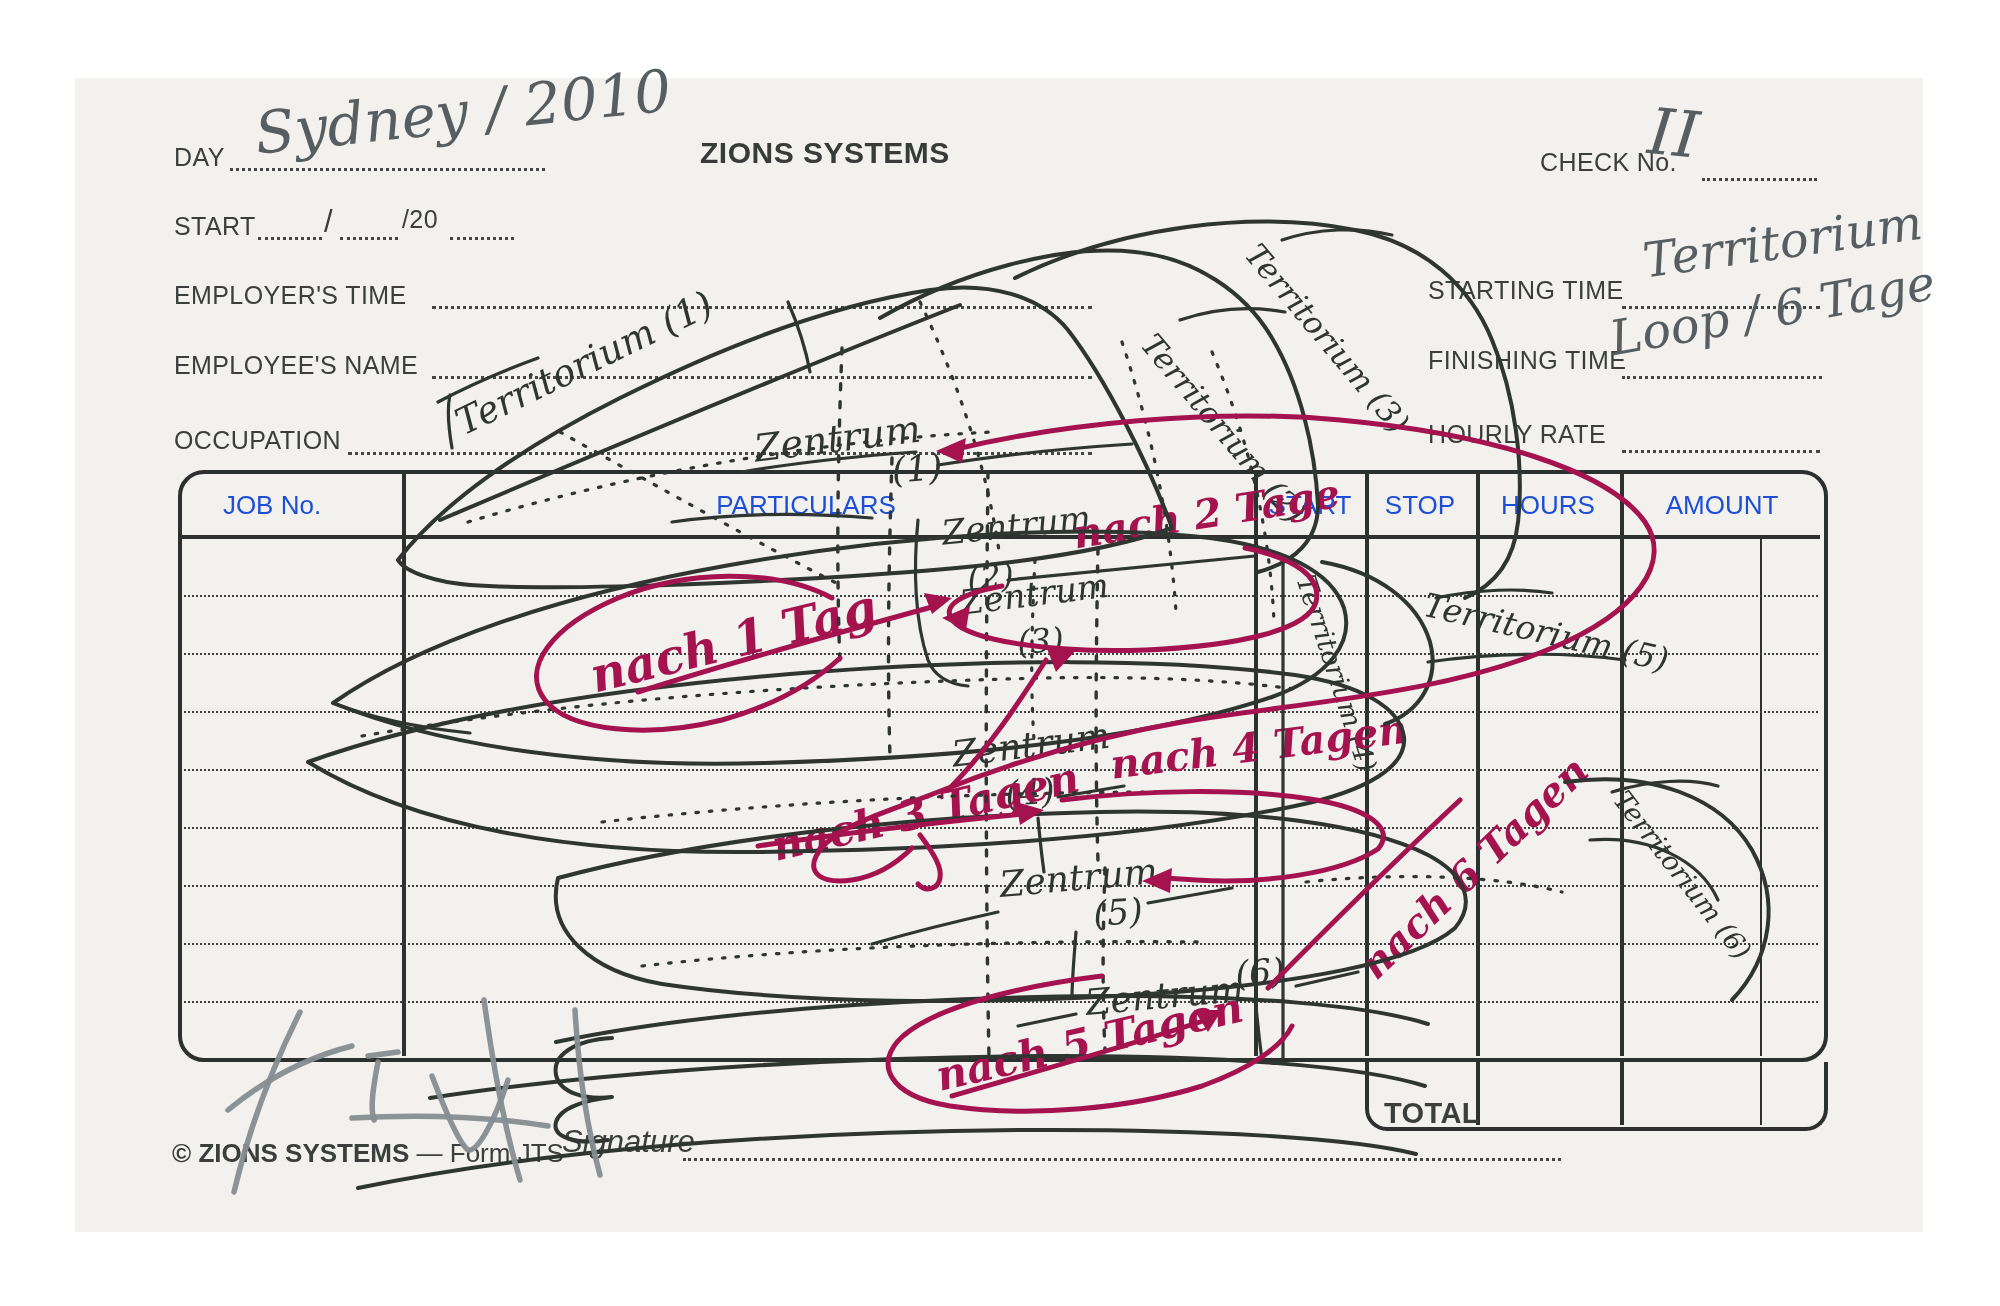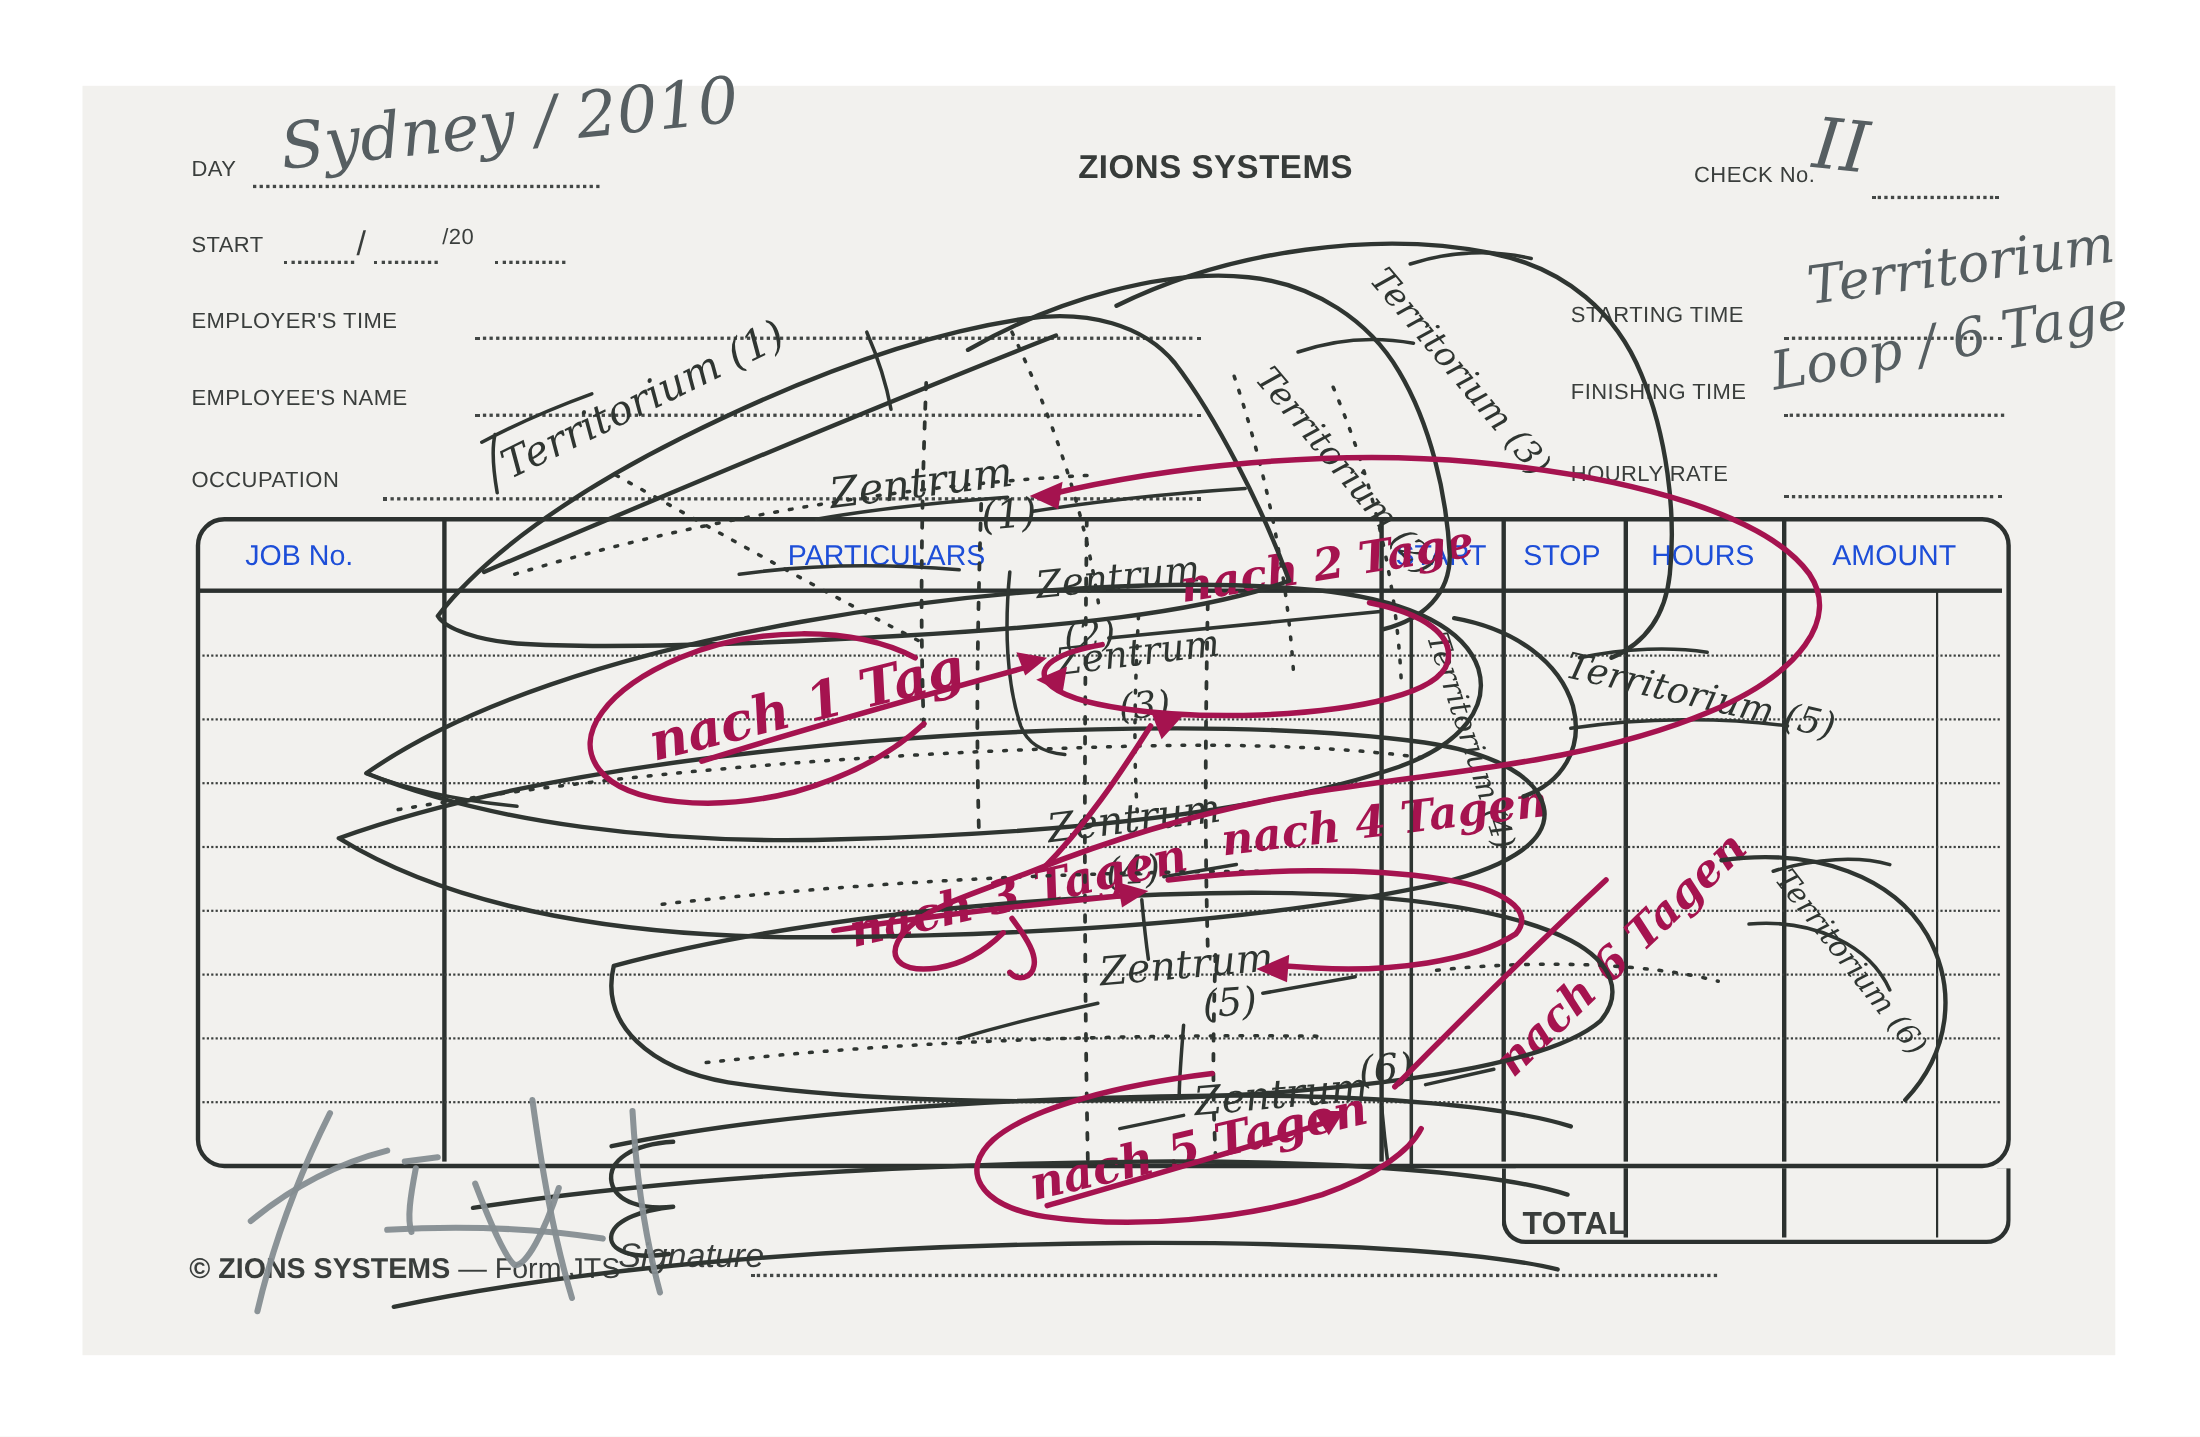--- a/index.html
+++ b/index.html
@@ -5,25 +5,25 @@
   html,body { margin:0; padding:0; }
   body {
     width:2000px; height:1306px; position:relative; background:#ffffff;
     font-family:"Liberation Sans", sans-serif; overflow:hidden;
   }
   .paper {
     position:absolute; left:75px; top:78px; width:1848px; height:1154px;
     background:#f2f1ee;
   }
   .lbl {
-    position:absolute; color:#3a3e3c; font-size:20px; letter-spacing:0.4px;
+    position:absolute; color:#3a3e3c; font-size:25px; letter-spacing:0.4px;
     white-space:nowrap;
   }
   .lbl-b { font-weight:bold;margin-top:21px; }
-  .title-block { position:absolute; left:700px; top:136px; width:530px; text-align:right; color:#373b39;}
+  .title-block { position:absolute; left:700px; top:136px; width:530px; text-align:left; color:#373b39;}
   .brand { font-size:30px; font-weight:bold; letter-spacing:0.5px;}
   .sheet-title { font-size:46px; font-weight:bold; letter-spacing:0.5px; margin-top:2px;}
   .dotline { position:absolute; height:0; border-bottom:3px dotted #434745; }
   .tbl-border {
     position:absolute; left:178px; top:470px; width:1642px; height:584px;
     border:4px solid #2c312f; border-radius:26px;
   }
   .hline { position:absolute; background:#2c312f; height:4px; }
   .vline { position:absolute; background:#2c312f; width:4px; }
   .vline-thin { position:absolute; background:#2c312f; width:2px; }

